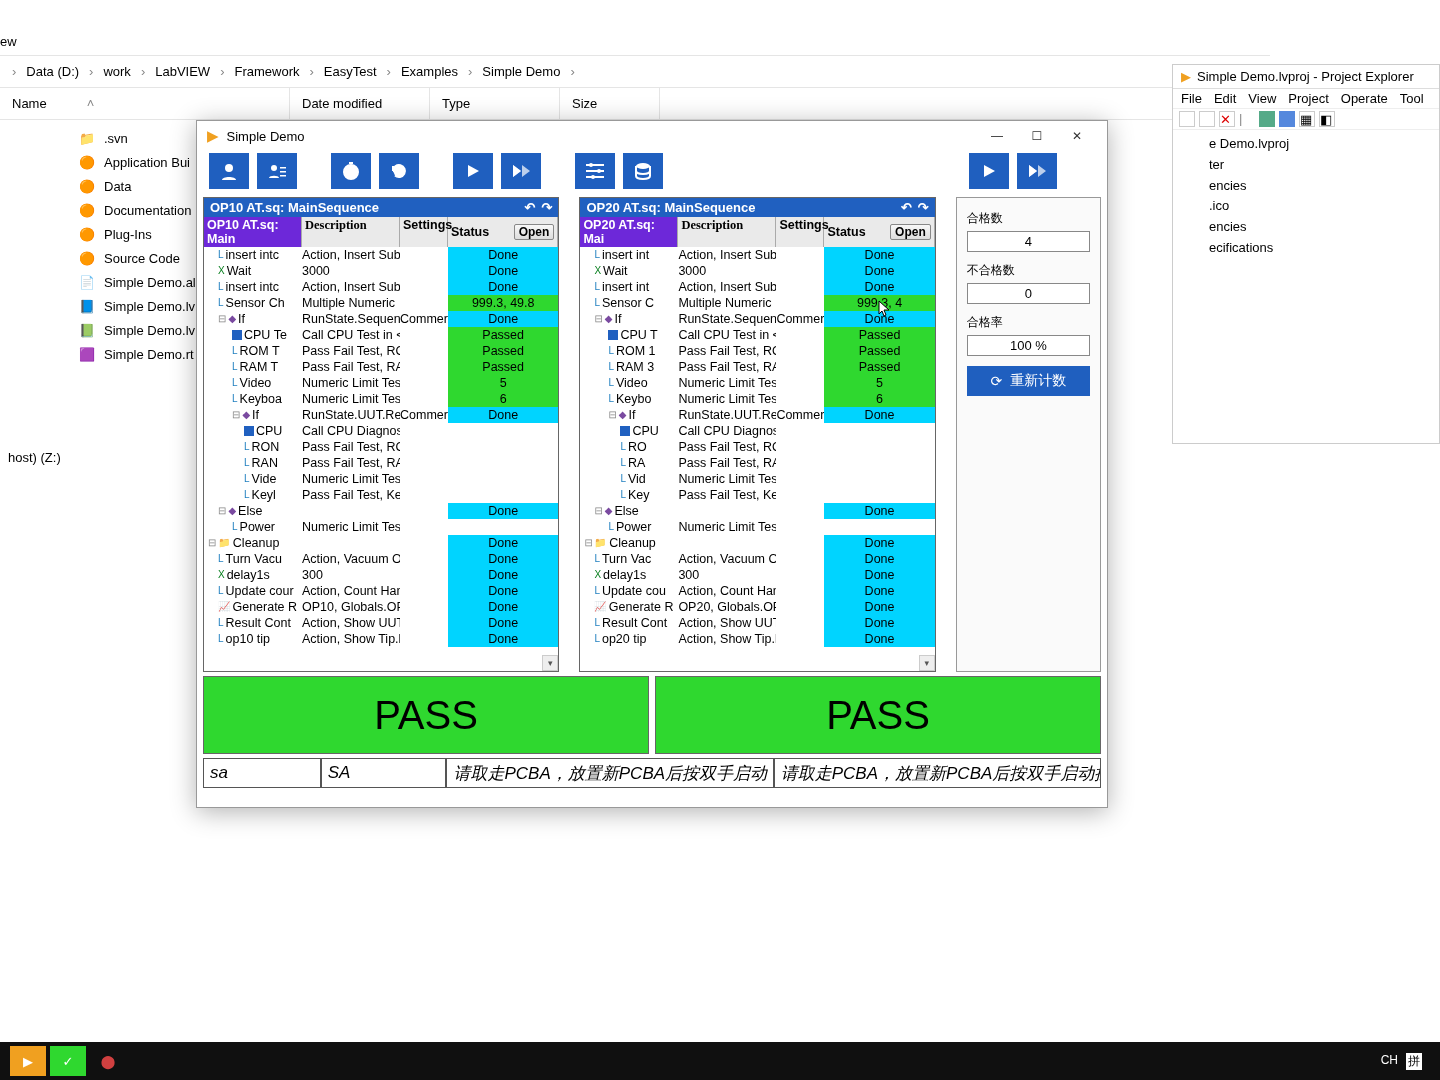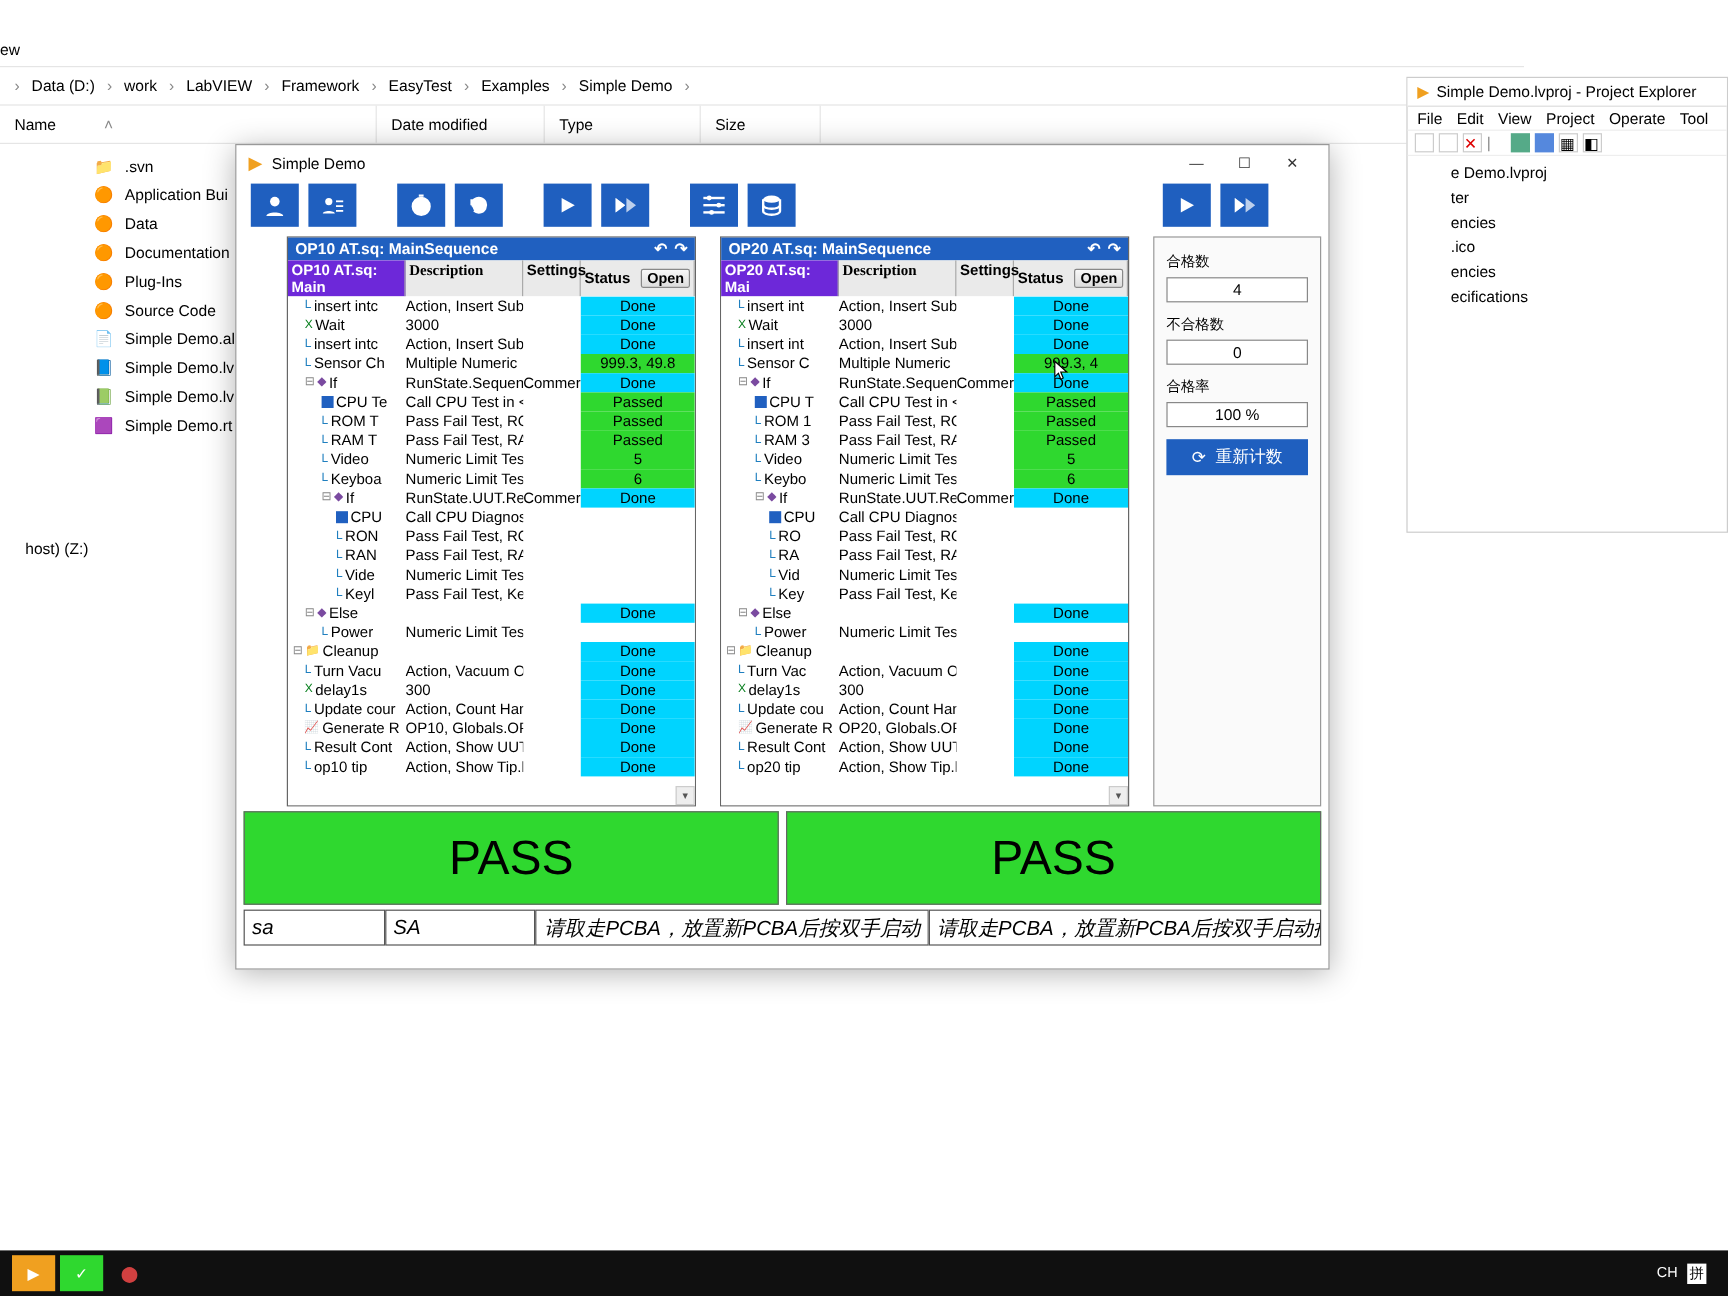--- a/index.html
+++ b/index.html
@@ -6,27 +6,27 @@
 body { background: #fff; width: 1440px; height: 1080px; overflow: hidden; position: relative; font-size: 13px; color: #000; }
 
 
 .explorer { position: absolute; top: 30px; left: 0; width: 1270px; }
 .explorer-tabs { padding: 4px 0 6px 0; font-size: 13px; }
 .breadcrumb { display: flex; align-items: center; gap: 6px; padding: 6px 10px; border-top: 1px solid #e5e5e5; border-bottom: 1px solid #e5e5e5; }
 .breadcrumb span { padding: 2px 2px; }
 .chev { color: #888; }
 .columns-row { display: flex; border-bottom: 1px solid #e5e5e5; }
 .col-head { padding: 8px 12px; border-right: 1px solid #e5e5e5; }
-.col-name { width: 314px; display:flex; align-items:center; justify-content:flex-start;gap:40px;}
+.col-name { width: 290px; display:flex; align-items:center; justify-content:flex-start;gap:40px;}
 .col-date { width: 140px; } .col-type { width: 130px; } .col-size { width: 100px; }
 .file-list { padding-top: 6px; }
 .file-row { display: flex; align-items: center; gap: 8px; padding: 3px 0 3px 78px; height: 24px; }
 .ficon { width: 18px; height: 18px; display: inline-flex; align-items: center; justify-content: center; }
 .ficon.folder { color: #f0b429; }
-.host-row { position:absolute; left:17px; top:420px; padding-left:4px; font-size:13px;}
+.host-row { position:absolute; left:4px; top:420px; padding-left:4px; font-size:13px;}
 
 
 .proj-explorer { position: absolute; top: 64px; right: 0; width: 268px; height: 380px; background: #fff; border: 1px solid #ccc; z-index: 3; }
 .proj-title { background: #fff; border-bottom: 1px solid #ddd; padding: 4px 8px; display: flex; align-items: center; gap: 6px; font-size: 13px; }
 .proj-title .picon { color: #f0a020; }
 .proj-menu { display: flex; gap: 12px; padding: 2px 8px; font-size: 13px; }
 .proj-toolbar { display:flex; gap:4px; padding:2px 6px; border-top:1px solid #eee; border-bottom:1px solid #eee; align-items:center;}
 .proj-toolbar span { width:16px; height:16px; display:inline-block; }
 .proj-tree { padding: 4px 0 4px 36px; font-size: 13px; line-height: 1.6; }
 
@@ -36,21 +36,21 @@
 .titlebar-left { display: flex; align-items: center; gap: 8px; }
 .titlebar-left .picon { color: #f0a020; font-size: 15px; }
 .winbtns { display: flex; }
 .winbtn { width: 40px; height: 24px; display: flex; align-items: center; justify-content: center; font-size: 12px; color:#333; }
 
 .toolbar { display: flex; align-items: center; gap: 8px; padding: 4px 12px 8px 12px; }
 .tbtn { width: 40px; height: 36px; background: #1f5fbf; color: #fff; display: flex; align-items: center; justify-content: center; border: none; font-size: 18px; }
 .tbtn svg { fill:#fff; }
 .tgap { width: 18px; }
 
-.panels { display: flex; gap: 20px; padding: 0 6px; margin-left: 36px; }
+.panels { display: flex; gap: 20px; padding: 0 6px; }
 .seq-panel { width: 370px; border: 1px solid #666; position:relative; }
 .seq-header { background: #2060c0; color: #fff; font-weight: 600; padding: 2px 6px; display: flex; justify-content: space-between; align-items: center; font-size: 13px; }
 .seq-header .hicons { display: flex; gap: 6px; color: #fff; }
 .seq-cols { display: flex; background: #eaeaea; font-size: 12.5px; }
 .seq-cols > div { border-right: 1px solid #aaa; padding: 1px 3px; }
 .sc-name { width: 98px; background:#6d28d9; color:#fff; font-weight:600; }
 .sc-desc { width: 98px; font-weight:600;font-family:Liberation Serif, serif;}
 .sc-set  { width: 48px; font-weight:600;}
 .sc-stat { flex: 1; font-weight:600; display:flex; justify-content:space-between; align-items:center; }
 .openbtn { background: linear-gradient(#f8f8f8,#ddd); border:1px solid #888; padding:0 4px; font-size:12px; border-radius:2px; margin: -1px 0;}

